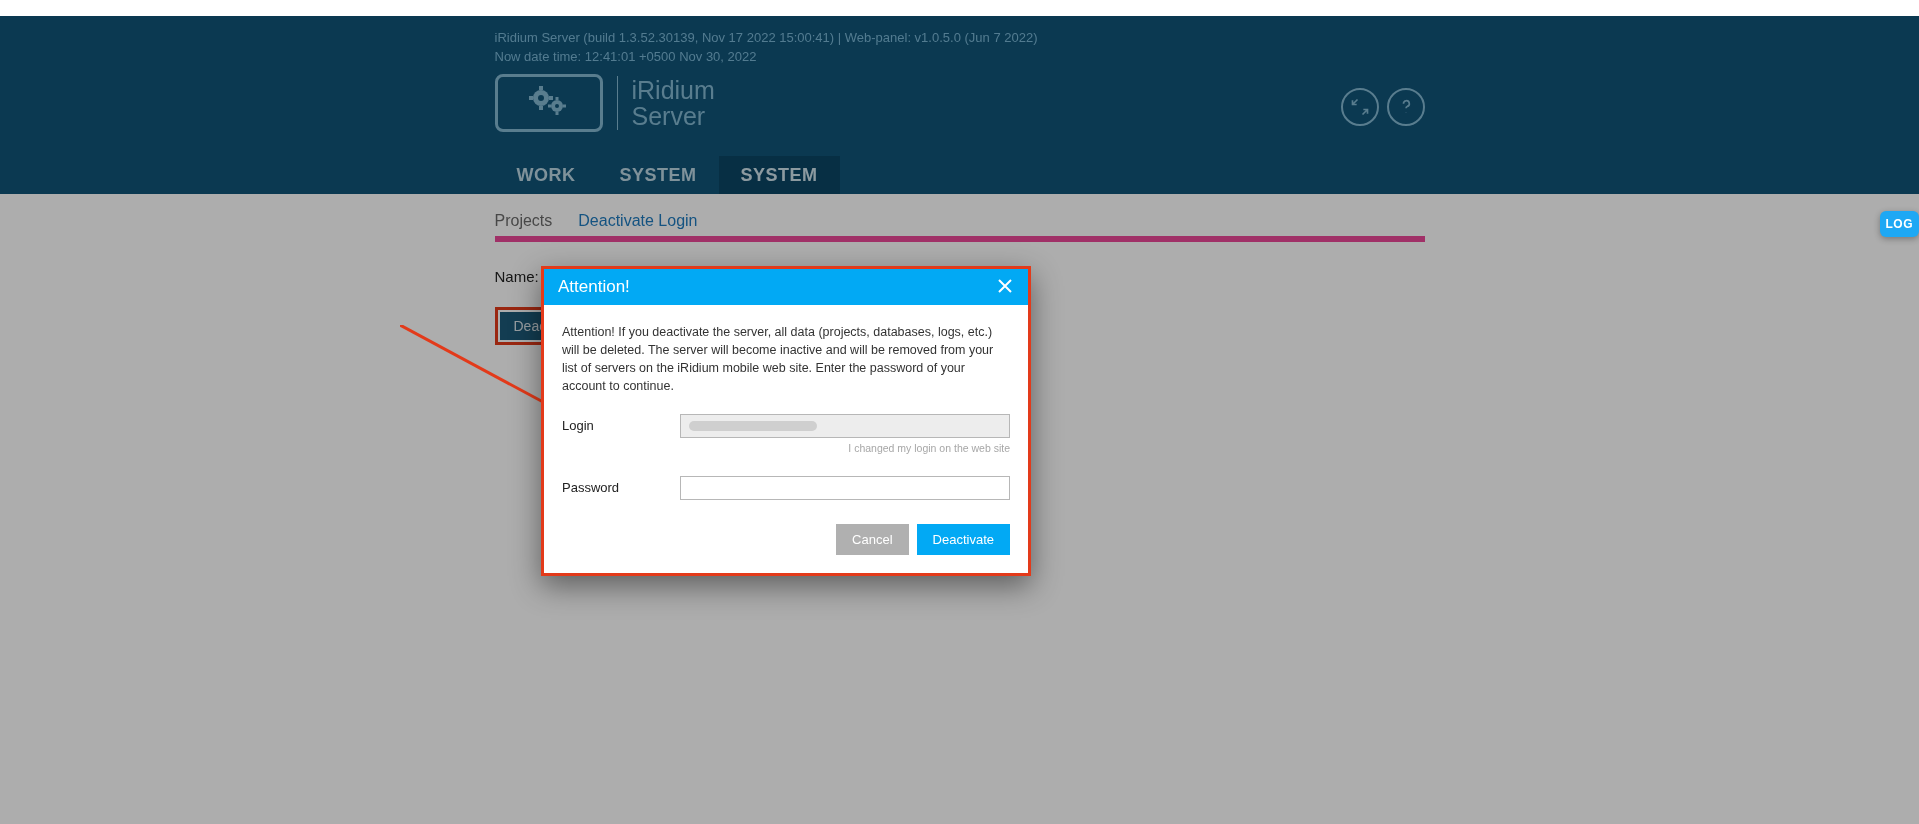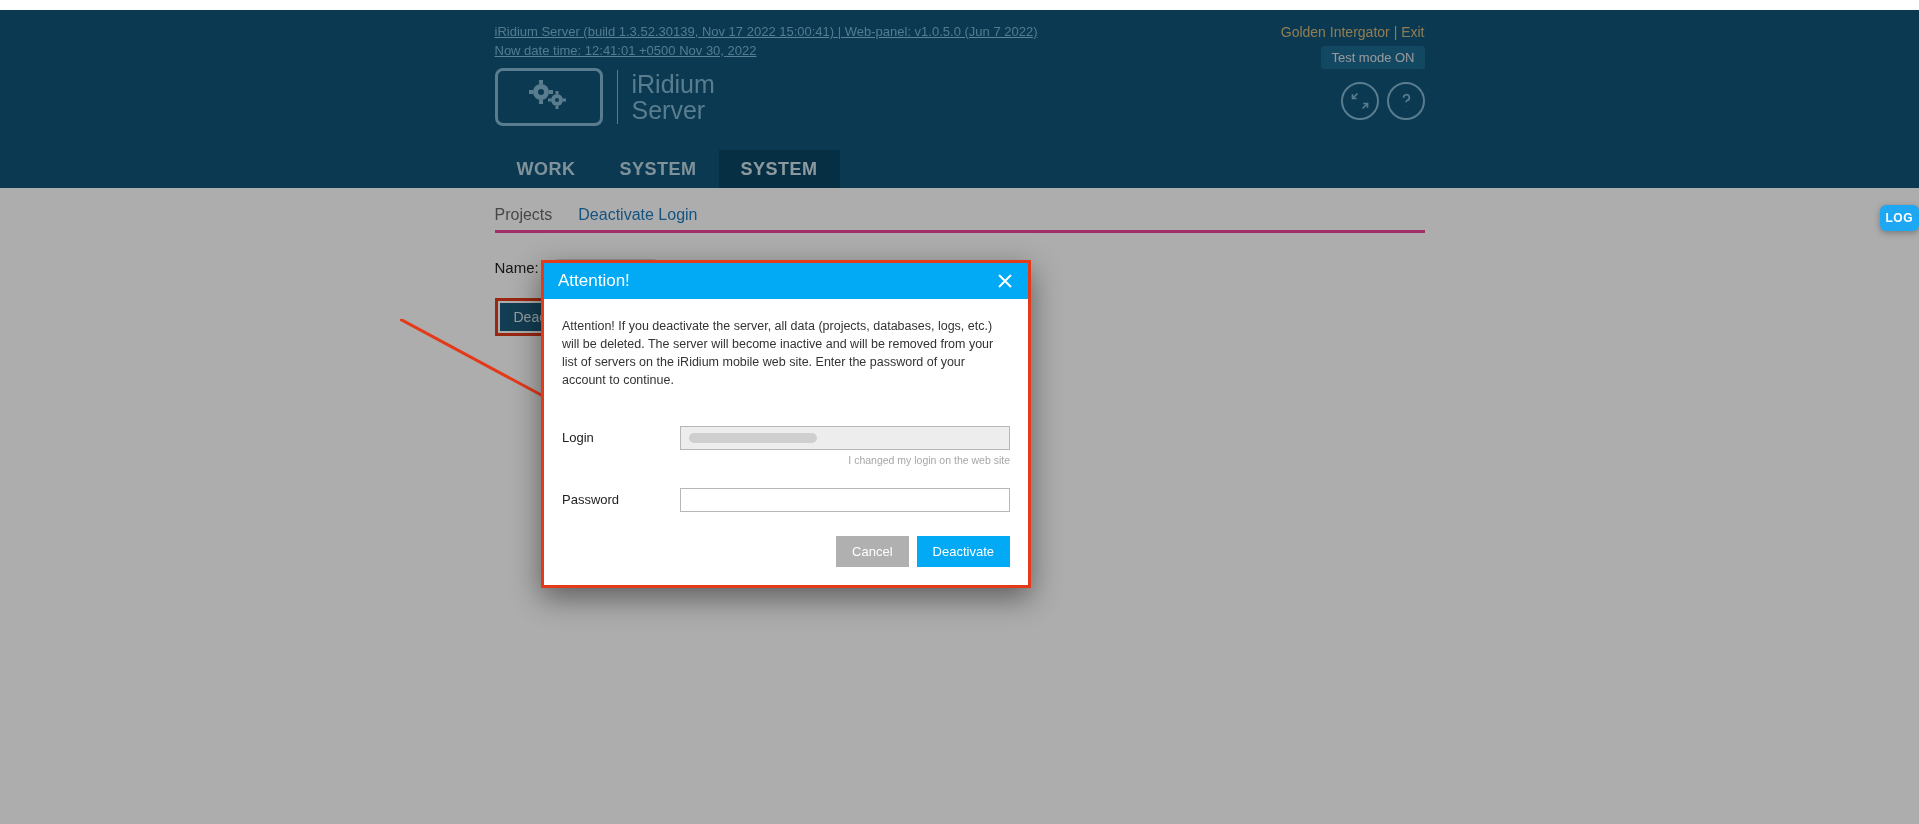--- a/index.html
+++ b/index.html
@@ -1,21 +1,21 @@
 <!DOCTYPE html>
 <html><head>
 <meta charset="utf-8">
 <style>
   * { box-sizing: border-box; margin: 0; padding: 0; }
   html, body { width: 1919px; height: 824px; font-family: "Segoe UI", Arial, sans-serif; overflow: hidden; background: #fff; }
   .page { position: relative; width: 100%; height: 100%; }
 
   
   .header { background: #115478; color: #86c0dd; height: 178px; padding: 0; }
-  .header-inner { width: 930px; margin: 10px auto; position: relative; height: 100%; text-decoration: underline; }
+  .header-inner { width: 930px; margin: 16px auto; position: relative; height: 100%; }
   .build-line { font-size: 13px; padding-top: 14px; color: #7ab6d4; }
   .date-line { font-size: 13px; padding-top: 4px; color: #7ab6d4; }
   .user-block { position: absolute; right: 0; top: 14px; text-align: right; color: #d4b97a; font-size: 14px; }
   .user-block .user-name { color: #d4b97a; }
   .user-block .sep { color: #d4b97a; }
   .user-block .exit { color: #d4b97a; cursor: pointer; }
   .test-mode { display: inline-block; margin-top: 6px; background: #1c6a92; color: #e0e2e4; font-size: 13px; padding: 4px 10px; border-radius: 3px; }
 
   .logo-row { position: absolute; left: 0; top: 58px; display: flex; align-items: center; }
   .logo-box { width: 108px; height: 58px; border: 3px solid #83b8d2; border-radius: 8px; display: flex; align-items: center; justify-content: center; }
@@ -26,44 +26,44 @@
   .icon-buttons { position: absolute; right: 0; top: 72px; display: flex; gap: 8px; }
   .circ-btn { width: 38px; height: 38px; border: 2px solid #83b8d2; border-radius: 50%; display: flex; align-items: center; justify-content: center; color: #83b8d2; cursor: pointer; }
   .circ-btn svg { width: 20px; height: 20px; stroke: #83b8d2; fill: none; stroke-width: 2; }
 
   .main-tabs { position: absolute; left: 0; bottom: 0; display: flex; height: 38px; }
   .main-tab { padding: 0 22px; line-height: 38px; font-size: 18px; font-weight: 600; color: #bcd7e4; cursor: pointer; letter-spacing: 0.5px; }
   .main-tab.active { background: #0b4665; color: #cfe3ec; }
 
   
   .body { width: 930px; margin: 0 auto; padding-top: 8px; }
-  .sub-tabs { display: flex; gap: 26px; border-bottom: 3px solid #ec4899; padding: 10px 0 6px 0; font-size: 16px; }
+  .sub-tabs { display: flex; gap: 26px; border-bottom: 6px solid #ec4899; padding: 10px 0 6px 0; font-size: 16px; }
   .sub-tab { color: #6b6b6b; cursor: pointer; }
   .sub-tab.active { color: #1f7bbf; }
 
   .form-row { margin-top: 26px; font-size: 15px; color: #222; display: flex; align-items: center; gap: 8px; }
   .form-row .redacted { display: inline-block; width: 108px; height: 14px; background: #d9d9d9; border-radius: 8px; }
 
   .deact-btn-wrap { display: inline-block; margin-top: 22px; border: 3px solid #e33a1a; padding: 2px; }
   .deact-btn { background: #1c5a79; color: #dfe9ee; font-size: 14px; padding: 6px 14px; border: none; cursor: pointer; }
 
   
   .overlay { position: absolute; inset: 0; background: rgba(0,0,0,0.32); }
 
   
   .leader-line { position: absolute; left: 400px; top: 309px; pointer-events: none; }
 
   
   .modal { position: absolute; left: 541px; top: 250px; width: 490px; background: #fff; border: 3px solid #e33a1a; box-shadow: 0 10px 28px rgba(0,0,0,0.45); }
-  .modal-title { background: #02a9f4; color: #fff; font-size: 17px; padding: 8px 14px; display: flex; justify-content: space-between; align-items: center; }
+  .modal-title { background: #02a9f4; color: #fff; font-size: 17px; padding: 8px 14px; display: flex; justify-content: space-between; align-items: flex-start; }
   .modal-title .close { cursor: pointer; width: 18px; height: 18px; display: flex; align-items: center; justify-content: center; }
   .modal-title .close svg { width: 16px; height: 16px; stroke: #fff; stroke-width: 2; }
   .modal-body { padding: 18px 18px 10px 18px; font-size: 12.5px; color: #333; }
   .modal-body p { line-height: 1.45; }
-  .field { display: flex; align-items: center; margin-top: 36px; }
+  .field { display: flex; align-items: center; margin-top: 18px; }
   .field label { width: 118px; font-size: 13px; color: #222; }
   .field .input { flex: 1; }
   .field input { width: 100%; height: 24px; border: 1px solid #b7b7b7; padding: 2px 6px; font-size: 13px; }
   .login-redacted { width: 128px; height: 10px; background: #cfcfcf; border-radius: 6px; display: inline-block; }
   .hint-row { text-align: right; font-size: 10.5px; color: #a7a7a7; margin-top: 4px; }
   .hint-row a { color: #a7a7a7; text-decoration: none; cursor: pointer; }
   .modal-actions { display: flex; justify-content: flex-end; gap: 8px; padding: 14px 18px 18px; }
   .btn { border: none; font-size: 13px; padding: 8px 16px; color: #fff; cursor: pointer; }
   .btn-cancel { background: #b0b0b0; }
   .btn-primary { background: #02a9f4; }
@@ -74,28 +74,20 @@
 </head>
 <body>
 
 <div class="page">
 
   <div class="header">
     <div class="header-inner">
       <div class="build-line">iRidium Server (build 1.3.52.30139, Nov 17 2022 15:00:41) | Web-panel: v1.0.5.0 (Jun 7 2022)</div>
       <div class="date-line">Now date time: 12:41:01 +0500 Nov 30, 2022</div>
 
-      <div class="user-block">
-        <span class="user-name">Golden Intergator</span>
-        <span class="sep"> | </span>
-        <span class="exit">Exit</span>
-        <div>
-          <span class="test-mode">Test mode ON</span>
-        </div>
-      </div>
 
       <div class="logo-row">
         <div class="logo-box">
           <span class="logo-gears">
             <svg width="48" height="34" viewBox="0 0 48 34">
               <g fill="#83b8d2">
                 <circle cx="16" cy="14" r="8"></circle>
                   <circle cx="16" cy="14" r="3" fill="#115478"></circle>
                 <rect x="14" y="2" width="4" height="4"></rect>
                   <rect x="14" y="22" width="4" height="4"></rect>

